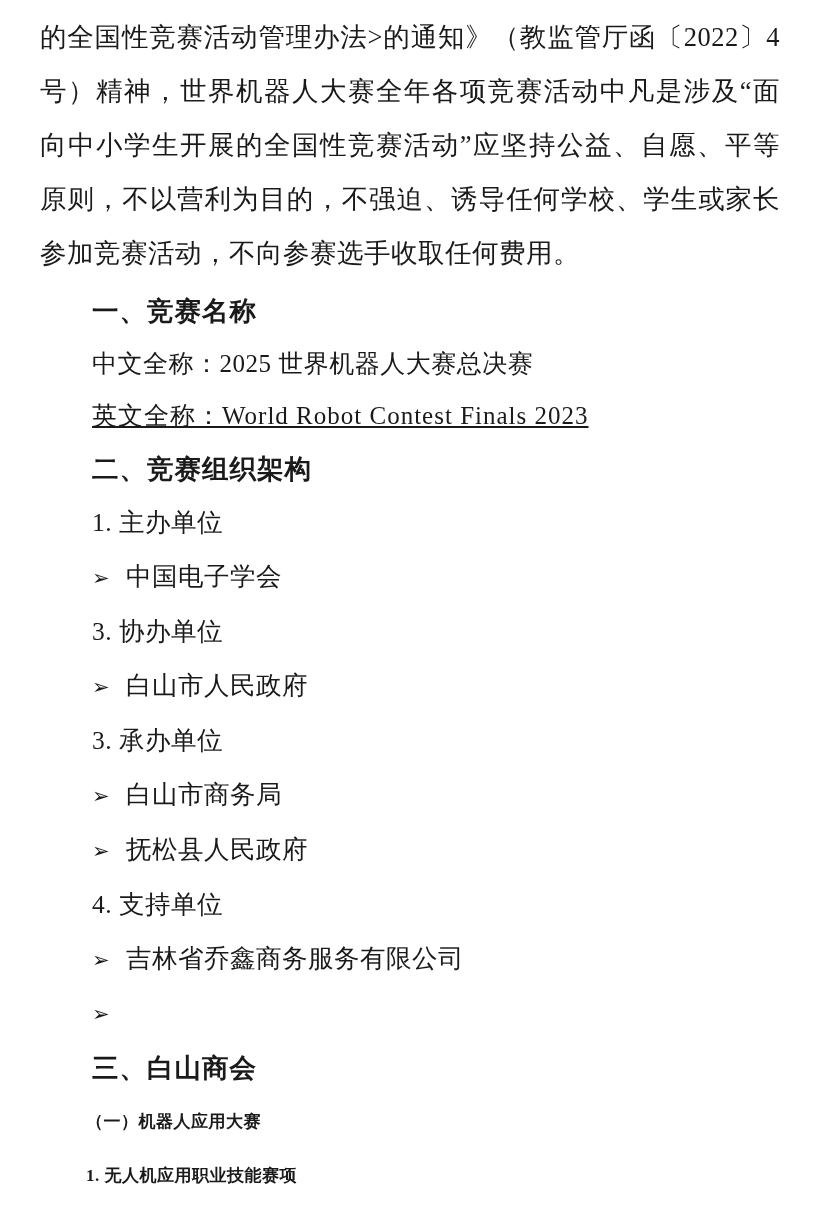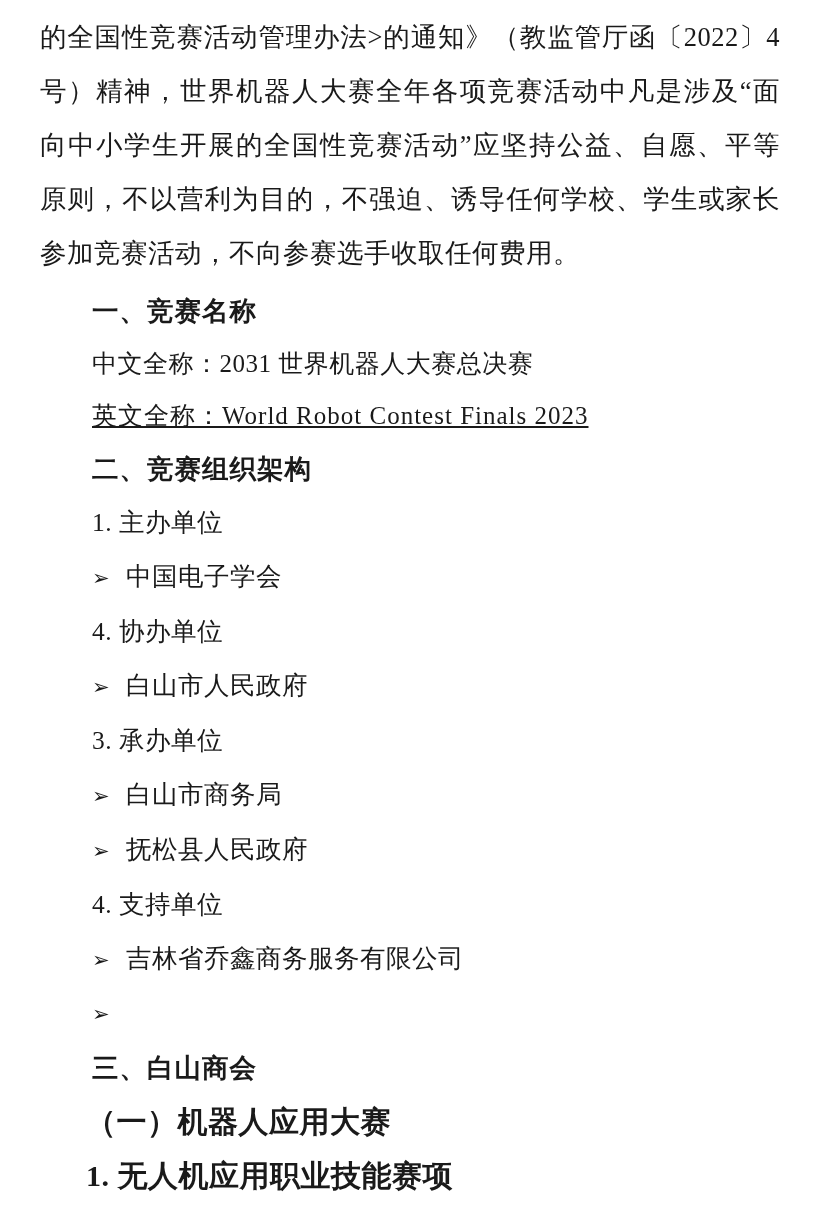--- a/index.html
+++ b/index.html
@@ -66,21 +66,21 @@
     display: inline-block;
     width: 34px;
     flex: 0 0 34px;
     font-size: 21px;
     line-height: 54px;
   }
   .bullet .btext {
     display: inline-block;
   }
   .sec-item {
-    font-size: 30px;
+    font-size: 17px;
     line-height: 54px;
     margin: 0;
     padding-left: 46px;
     letter-spacing: 0.5px;
     font-weight: bold;
   }
   .latin {
     font-family: "Liberation Serif", "DejaVu Serif", serif;
     letter-spacing: 1px;
     text-decoration: underline;
@@ -90,32 +90,32 @@
 </head>
 <body>
 
 <div class="page">
 
   <p class="para">的全国性竞赛活动管理办法&gt;的通知》（教监管厅函〔2022〕4 号）精神，世界机器人大赛全年各项竞赛活动中凡是涉及“面向中小学生开展的全国性竞赛活动”应坚持公益、自愿、平等原则，不以营利为目的，不强迫、诱导任何学校、学生或家长参加竞赛活动，不向参赛选手收取任何费用。</p>
 
   <div class="spacer-sm"></div>
 
   <h2 class="heading">一、竞赛名称</h2>
-  <p class="subline">中文全称：2031 世界机器人大赛总决赛</p>
+  <p class="subline">中文全称：2025 世界机器人大赛总决赛</p>
   <p class="subline latin">英文全称：World Robot Contest Finals 2023</p>
 
   <h2 class="heading">二、竞赛组织架构</h2>
 
   <p class="numitem">1. 主办单位</p>
   <p class="bullet">
     <span class="arrow">➢</span>
     <span class="btext">中国电子学会</span>
   </p>
 
-  <p class="numitem">4. 协办单位</p>
+  <p class="numitem">3. 协办单位</p>
   <p class="bullet">
     <span class="arrow">➢</span>
     <span class="btext">白山市人民政府</span>
   </p>
 
   <p class="numitem">3. 承办单位</p>
   <p class="bullet">
     <span class="arrow">➢</span>
     <span class="btext">白山市商务局</span>
   </p>

